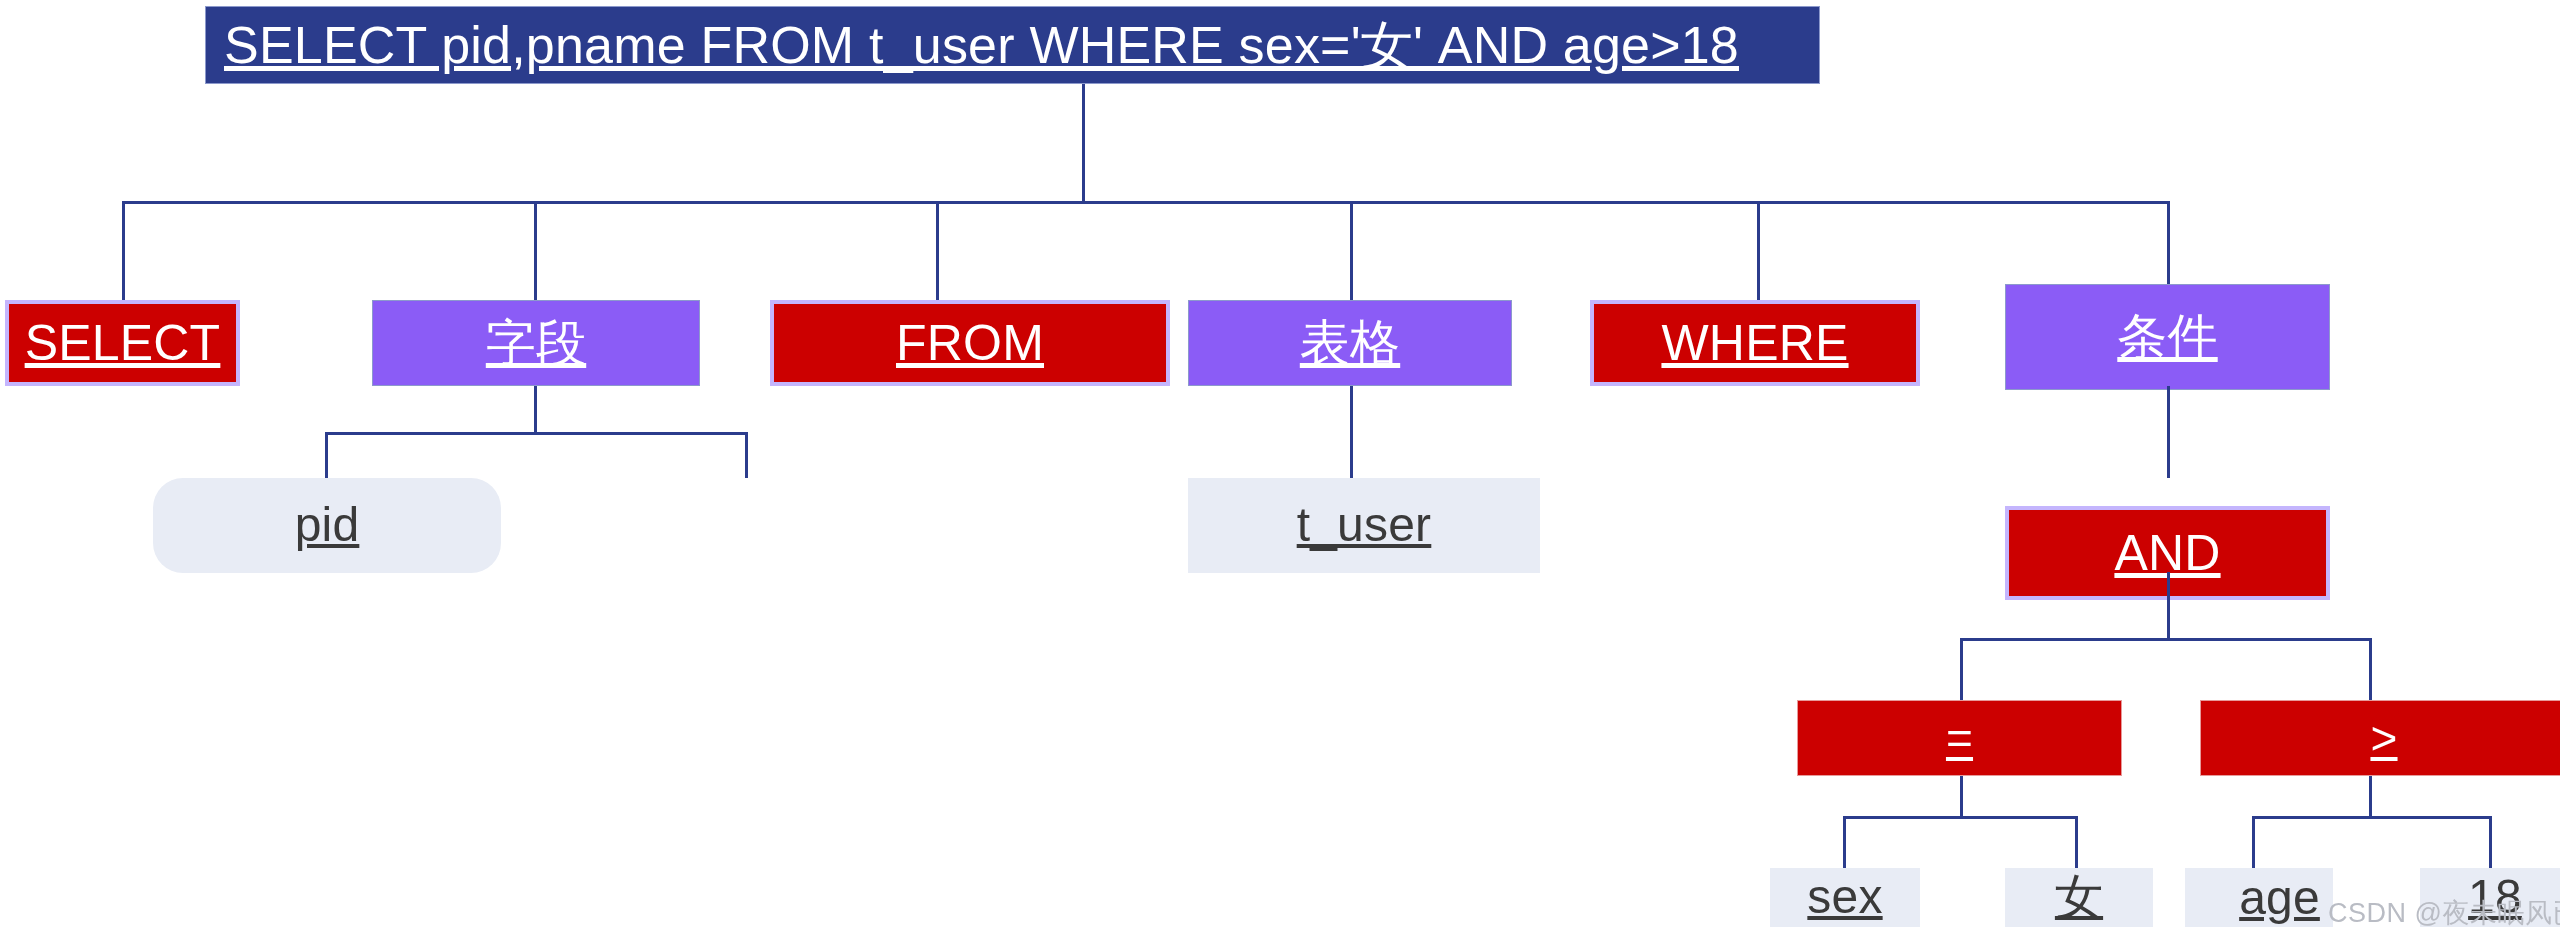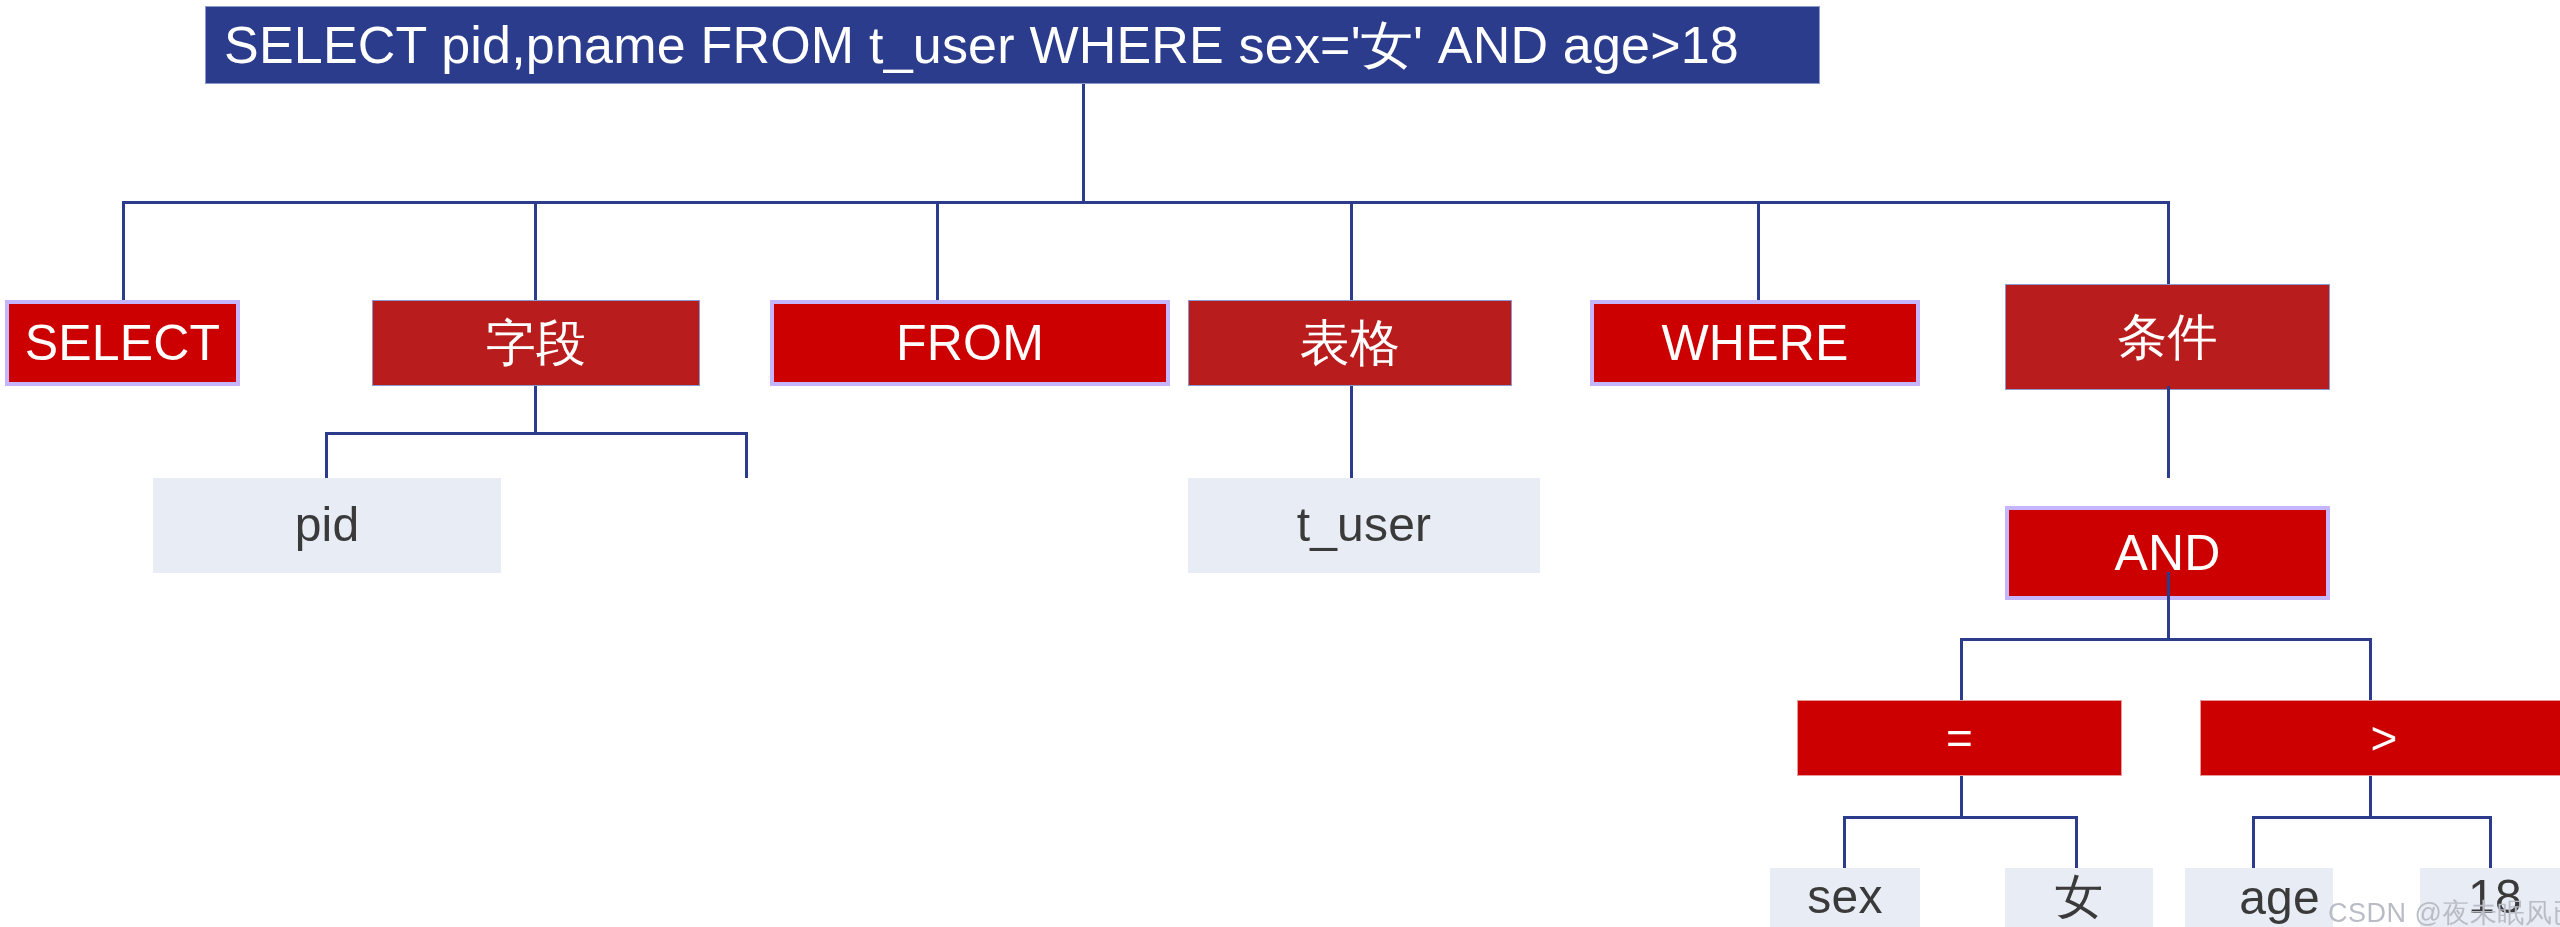--- a/index.html
+++ b/index.html
@@ -21,31 +21,32 @@
   .node {
     position: absolute;
     box-sizing: border-box;
     display: flex;
     align-items: center;
     justify-content: center;
     text-align: right;
     line-height: 1.05;
     white-space: nowrap;
     letter-spacing: 0.2px;
+    text-decoration: underline;
   }
   .node-root {
     background: #2b3c8c;
     color: #ffffff;
     font-size: 52px;
     border: 1px solid #8c99cc;
     justify-content: flex-start;
     padding-left: 18px;
   }
   .node-blue {
-    background: #b91c1c;
+    background: #8b5cf6;
     color: #ffffff;
     font-size: 50px;
     border: 1px solid #8c99cc;
   }
   .node-red {
     background: #cc0000;
     color: #ffffff;
     font-size: 50px;
     border: 4px solid #c4b5fd;
   }
@@ -98,21 +99,21 @@
   <div class="node node-red" style="left:770px; top:300px; width:400px; height:86px;">FROM</div>
   <div class="node node-red" style="left:1590px; top:300px; width:330px; height:86px;">WHERE</div>
   <div class="node node-blue" style="left:1188px; top:300px; width:324px; height:86px;">表格</div>
   <div class="node node-blue" style="left:2005px; top:284px; width:325px; height:106px;">条件</div>
 
   <div class="edge edge-v" style="left:534px; top:386px; width:3px; height:46px;"></div>
   <div class="edge edge-h" style="left:325px; top:432px; width:423px; height:3px;"></div>
   <div class="edge edge-v" style="left:325px; top:432px; width:3px; height:46px;"></div>
   <div class="edge edge-v" style="left:745px; top:432px; width:3px; height:46px;"></div>
 
-  <div class="node node-leaf" style="left:153px; top:478px; width:348px; height:95px;">pid</div>
+  <div class="node node-leaf" style="left:153px; top:478px; width:348px; height:95px;border-radius:30px;">pid</div>
 
   <div class="edge edge-v" style="left:1350px; top:386px; width:3px; height:92px;"></div>
   <div class="node node-leaf" style="left:1188px; top:478px; width:352px; height:95px;">t_user</div>
 
   <div class="edge edge-v" style="left:2167px; top:386px; width:3px; height:92px;"></div>
   <div class="node node-red" style="left:2005px; top:506px; width:325px; height:94px;">AND</div>
 
   <div class="edge edge-v" style="left:2167px; top:572px; width:3px; height:66px;"></div>
   <div class="edge edge-h" style="left:1960px; top:638px; width:412px; height:3px;"></div>
   <div class="edge edge-v" style="left:1960px; top:638px; width:3px; height:62px;"></div>

